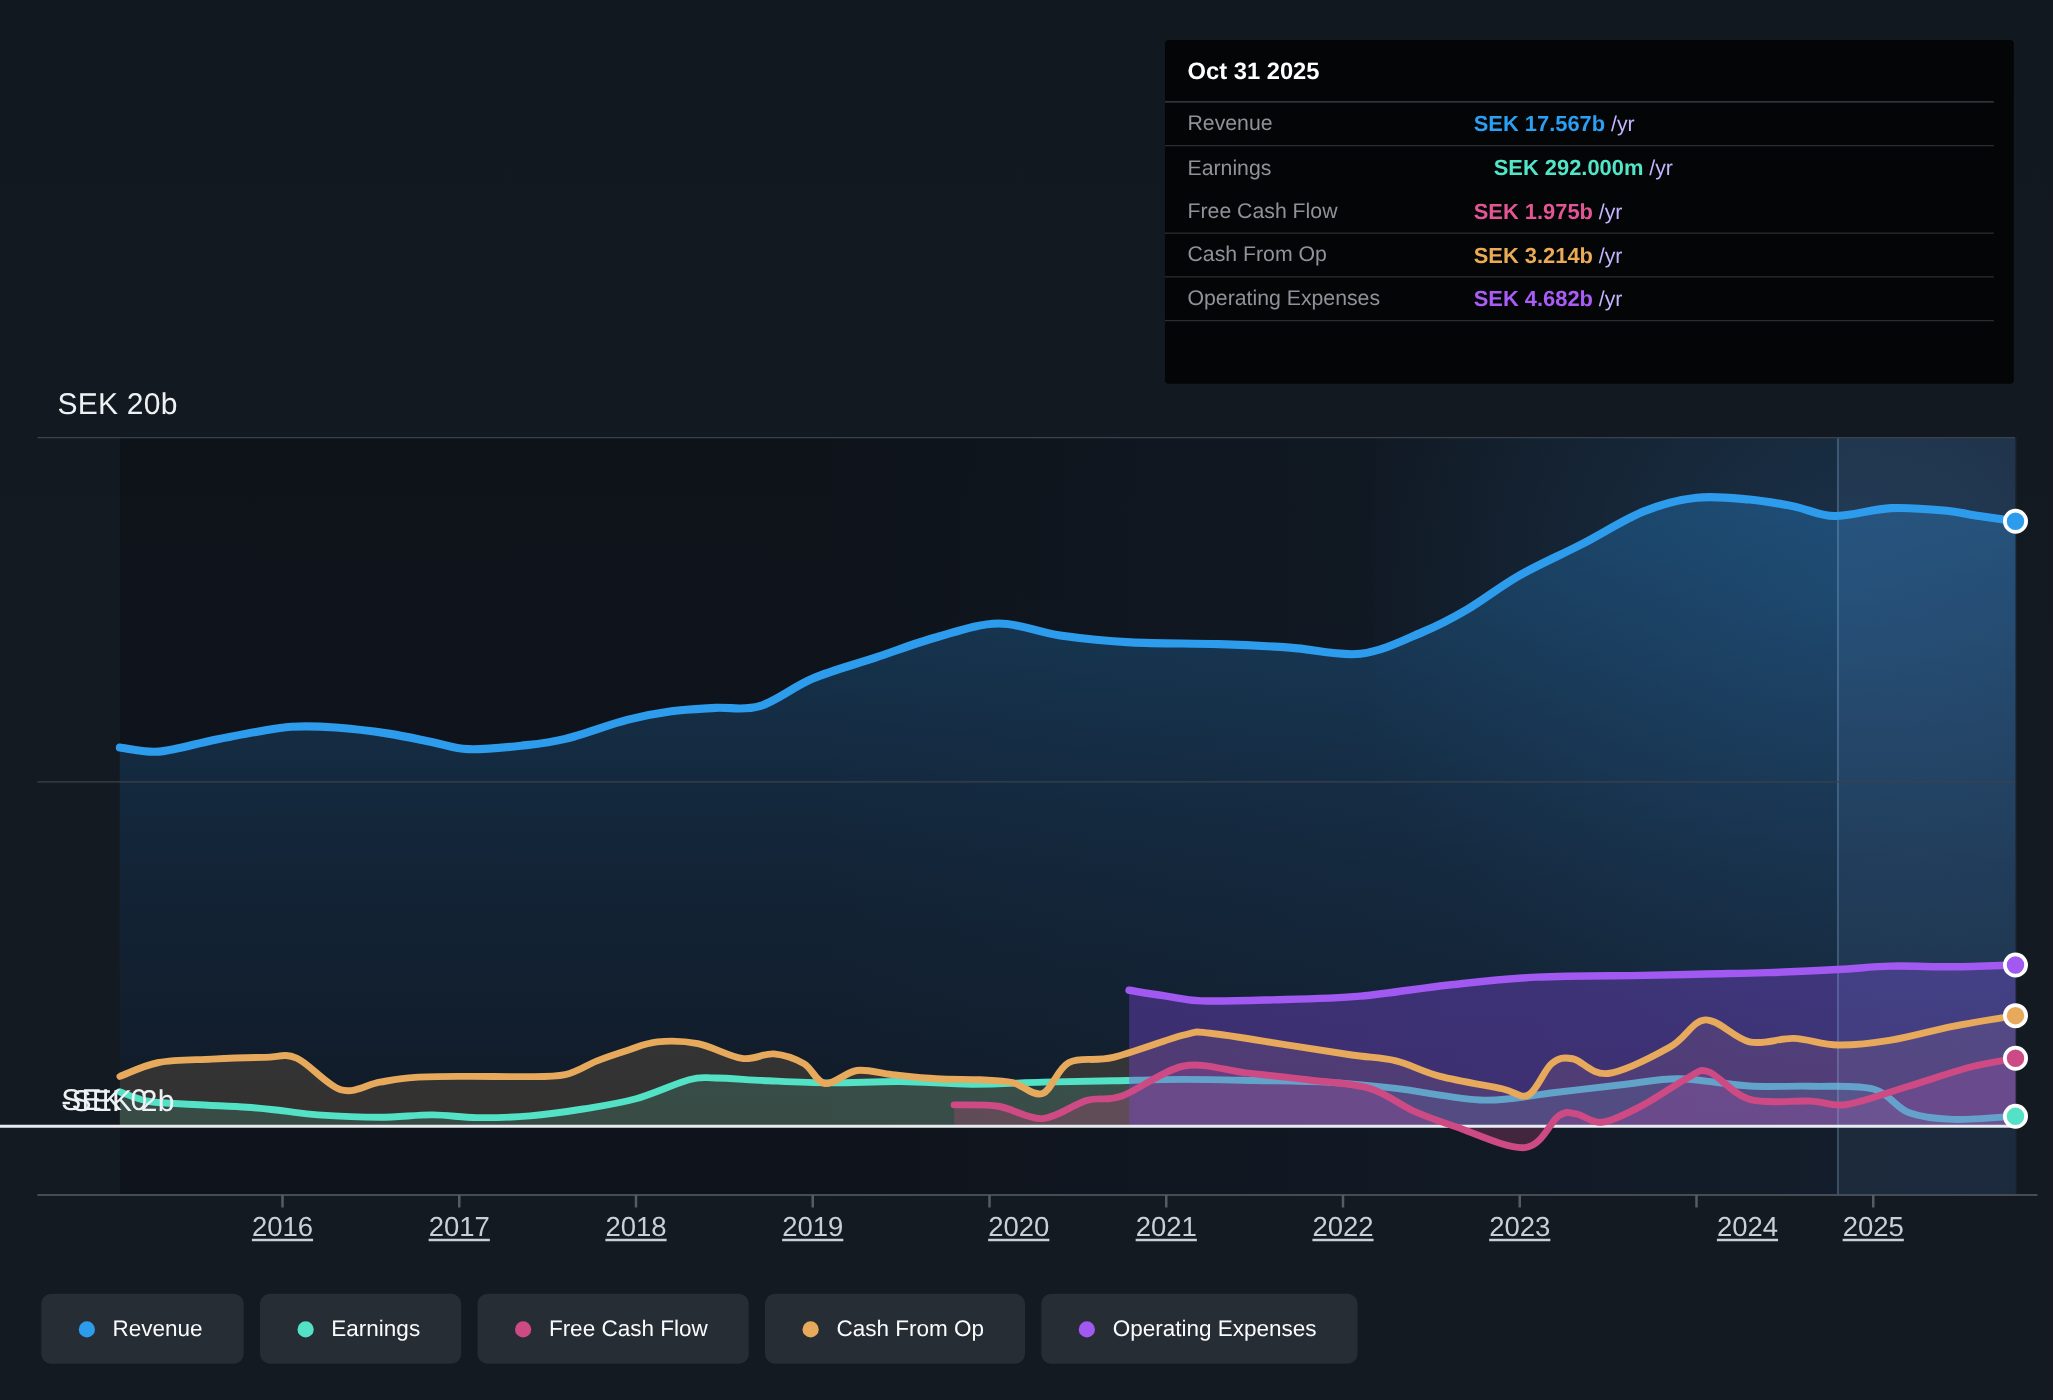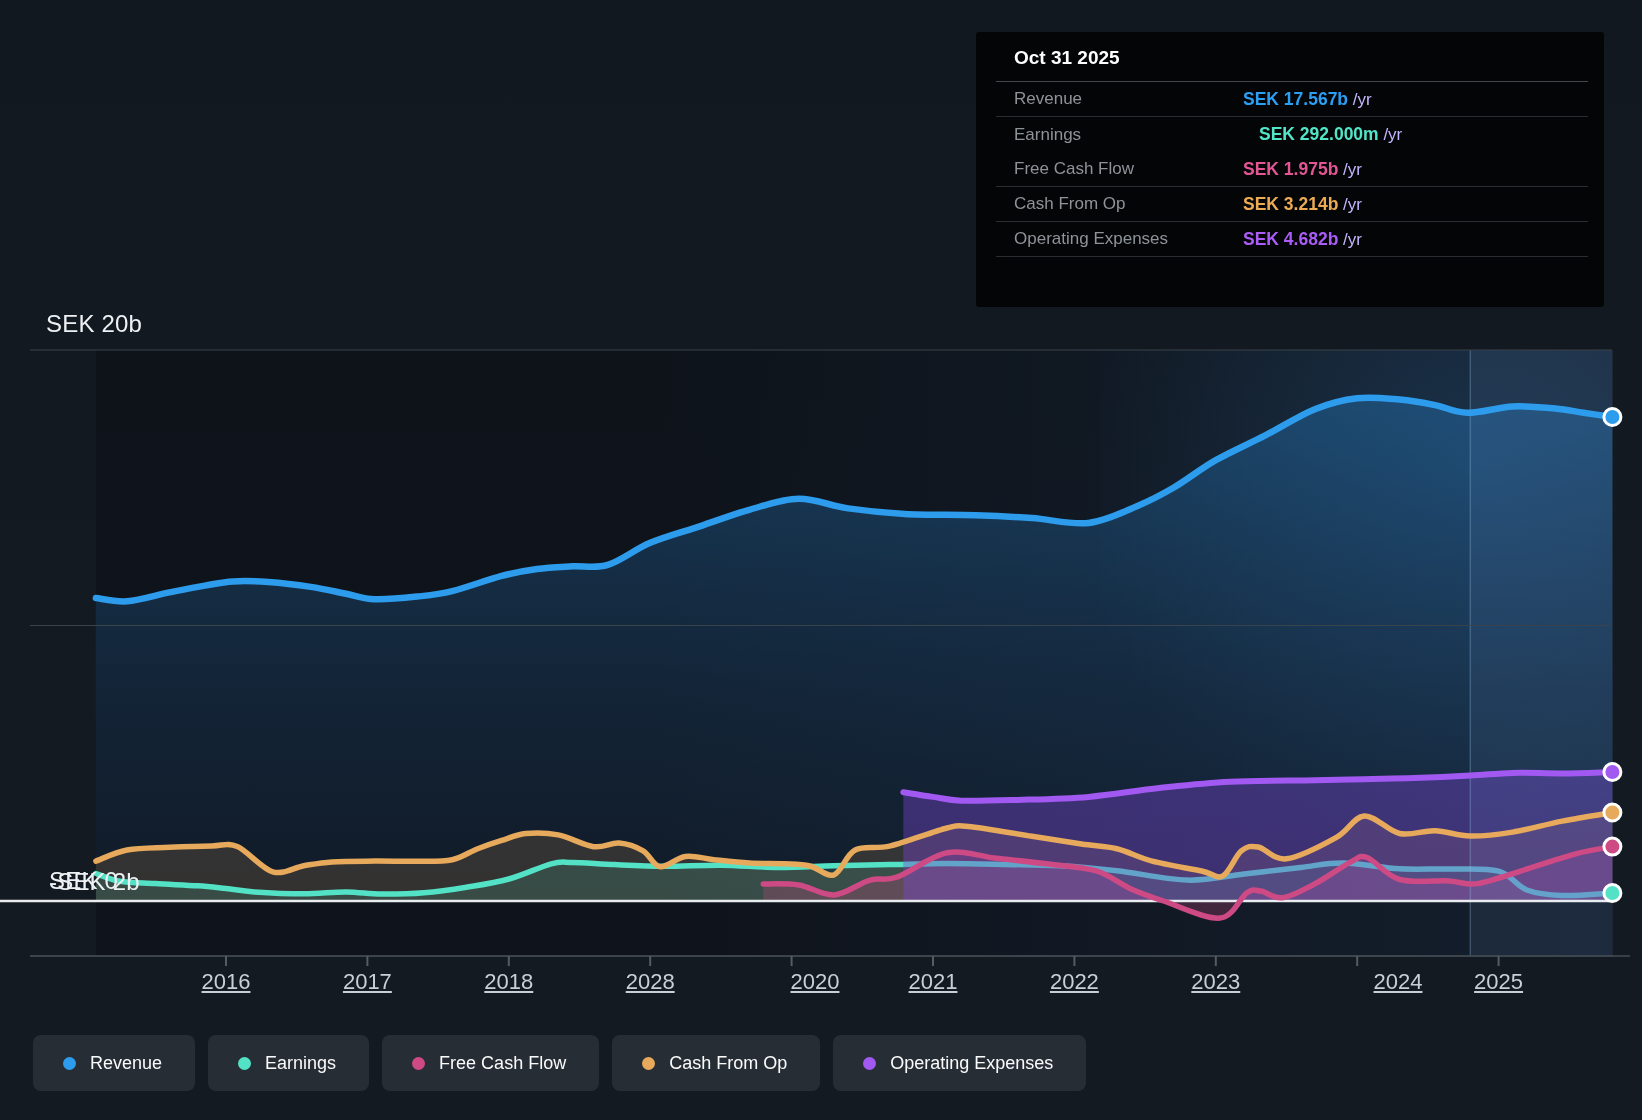--- a/index.html
+++ b/index.html
@@ -8,22 +8,22 @@
        -webkit-font-smoothing:antialiased;color:#fff;}
   #stage{position:absolute;inset:0;background:linear-gradient(180deg,#12181f 0%,#141a21 60%,#141a21 100%);}
   #chart-svg{position:absolute;left:0;top:0;}
 
   
   .ylab{position:absolute;font-size:24px;color:#eef1f4;letter-spacing:.2px;}
   .xlab{position:absolute;top:969px;width:80px;margin-left:-40px;text-align:center;
         font-size:22px;color:#c9cfd6;text-decoration:underline;}
 
   
-  #tooltip{position:absolute;left:976px;top:32px;width:628px;height:275px;
-           background:#040507;border-radius:3px;box-sizing:border-box;z-index:30;padding-left:20px;}
+  #tooltip{position:absolute;left:932px;top:32px;width:679px;height:275px;
+           background:#040507;border-radius:3px;box-sizing:border-box;z-index:30;}
   .tt-title{height:50px;line-height:52px;padding-left:18px;font-size:19px;font-weight:bold;color:#fff;
             border-bottom:1px solid #43464a;margin:0 16px 0 0;box-sizing:border-box;}
   .tt-row{height:35px;display:flex;align-items:center;margin-right:16px;box-sizing:border-box;}
   .tt-row.divided{border-bottom:1px solid #2b2e31;}
   .tt-label{padding-left:18px;width:229px;font-size:17px;color:#8e9398;flex:none;}
   .tt-val{font-size:17.5px;font-weight:bold;}
   .tt-suffix{font-size:17px;font-weight:normal;color:#c4b5fd;}
 
   
   #legend{position:absolute;left:33px;top:1035px;display:flex;gap:13px;z-index:20;}
@@ -91,21 +91,21 @@
     </svg>
 
   <div class="ylab" style="left:46px;top:310px;">SEK 20b</div>
   <div class="ylab" style="left:49px;top:867px;">SEK 0</div>
   <div class="ylab" style="left:49px;top:868px;">-SEK 2b</div>
 
   <div id="xlabels">
       <div class="xlab" style="left: 226px;">2016</div>
       <div class="xlab" style="left: 367.4px;">2017</div>
       <div class="xlab" style="left: 508.8px;">2018</div>
-      <div class="xlab" style="left: 650.2px;">2028</div>
+      <div class="xlab" style="left: 650.2px;">2019</div>
       <div class="xlab" style="left: 815px;">2020</div>
       <div class="xlab" style="left: 933px;">2021</div>
       <div class="xlab" style="left: 1074.4px;">2022</div>
       <div class="xlab" style="left: 1215.8px;">2023</div>
       <div class="xlab" style="left: 1398px;">2024</div>
       <div class="xlab" style="left: 1498.6px;">2025</div>
     </div>
 
   <div id="tooltip">
     <div class="tt-title">Oct 31 2025</div>

